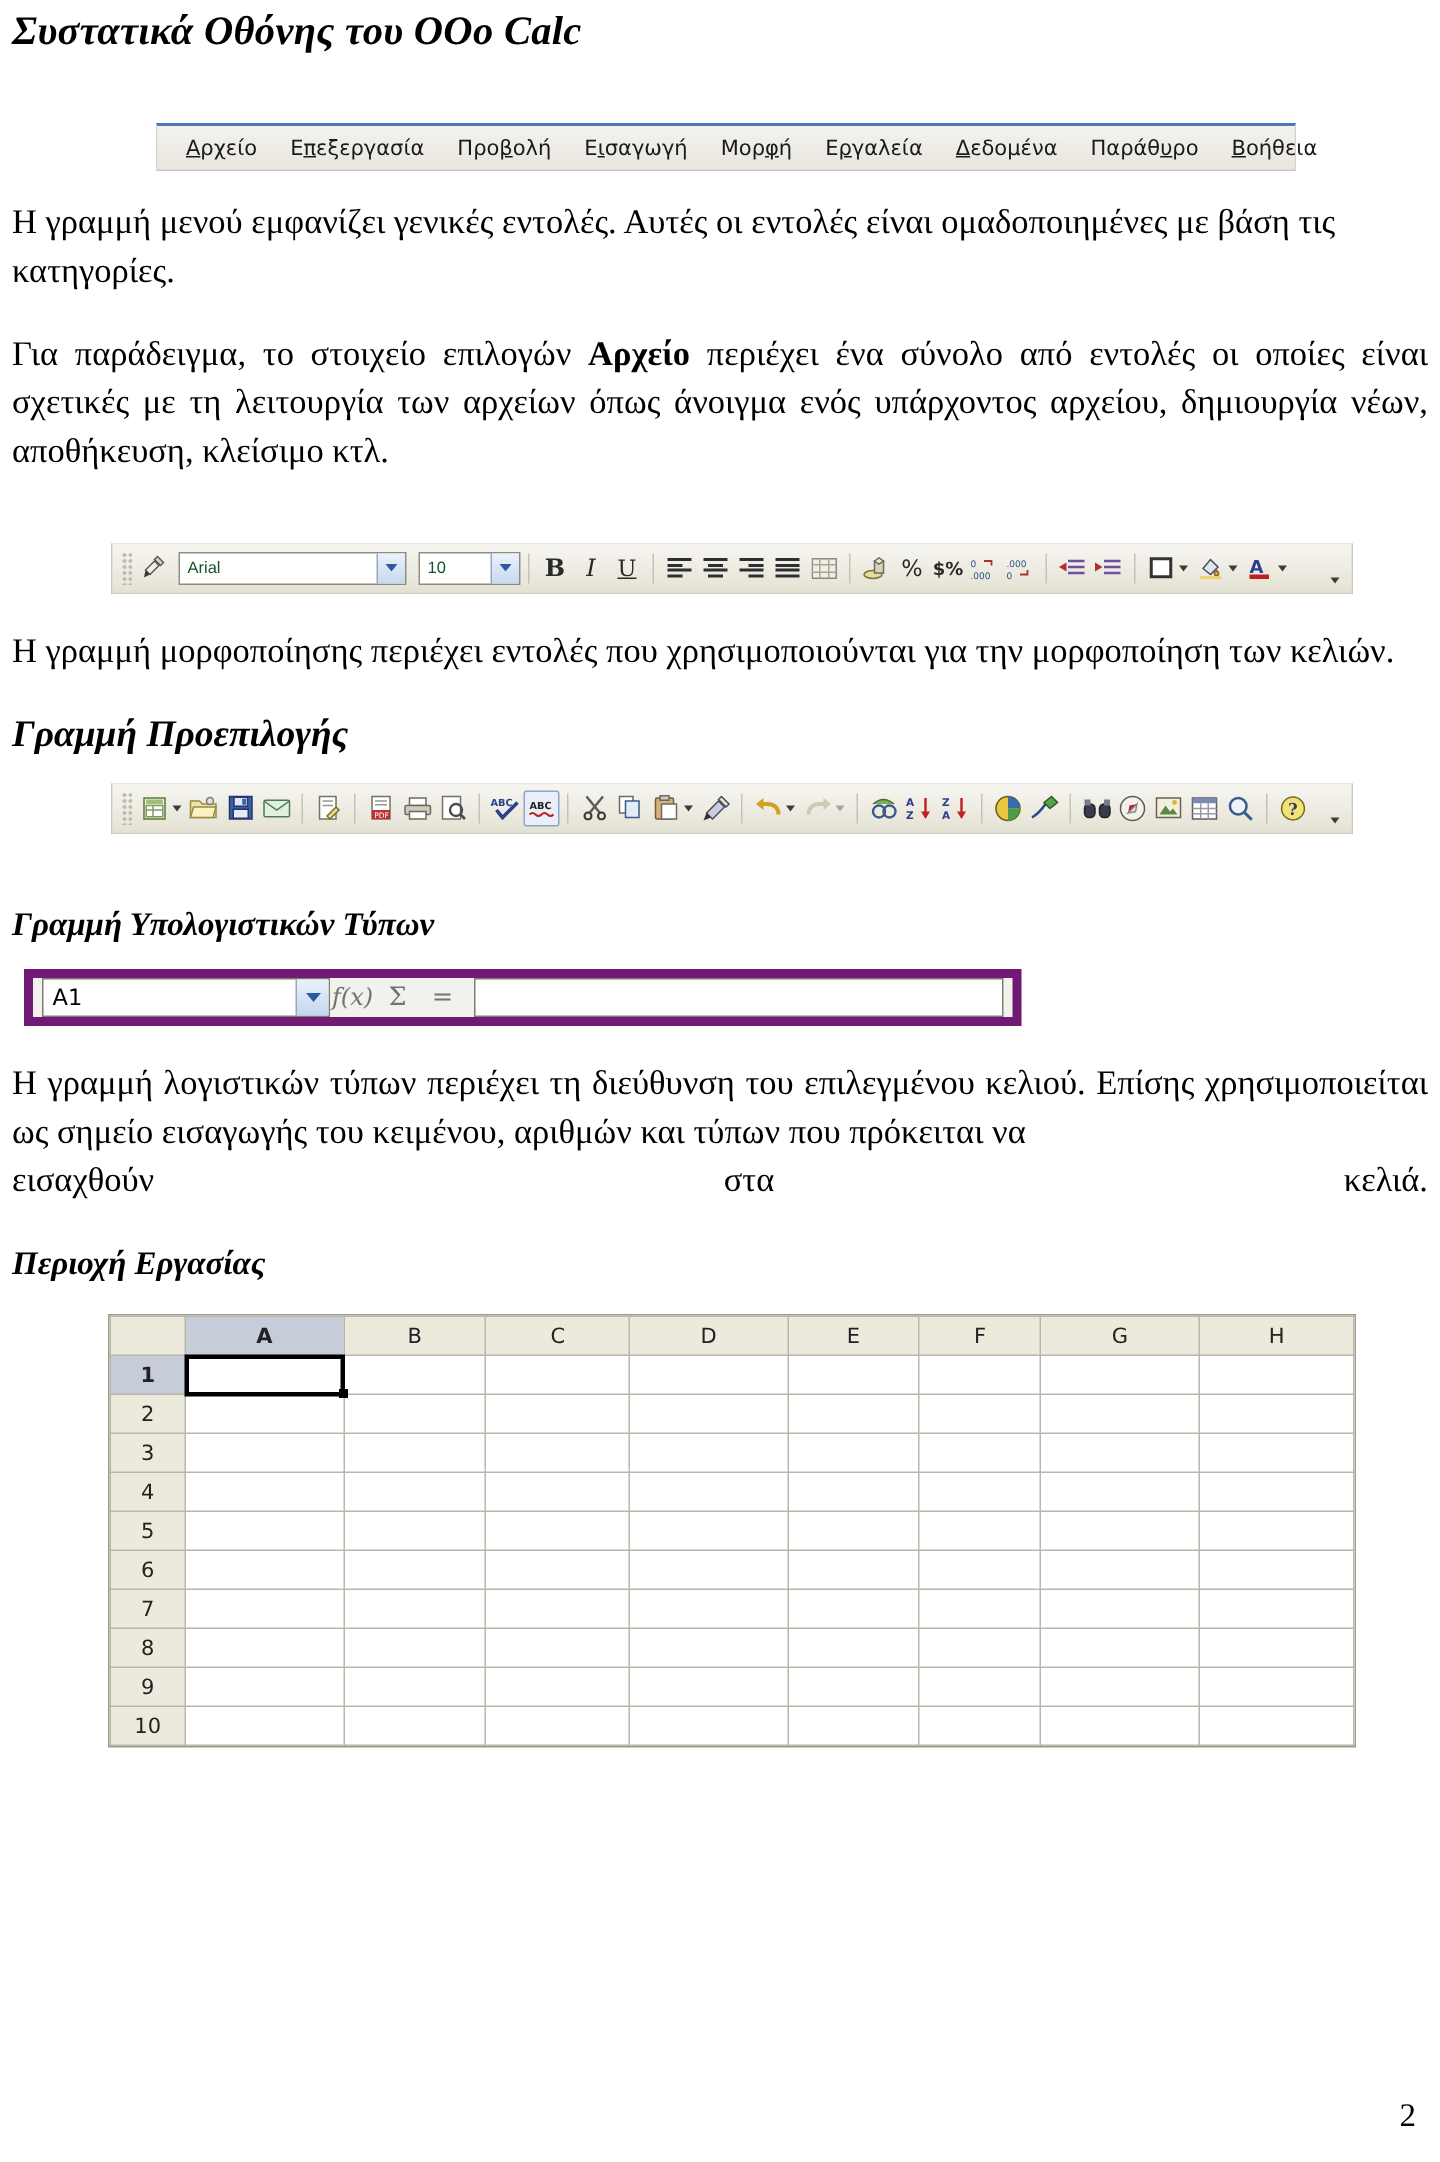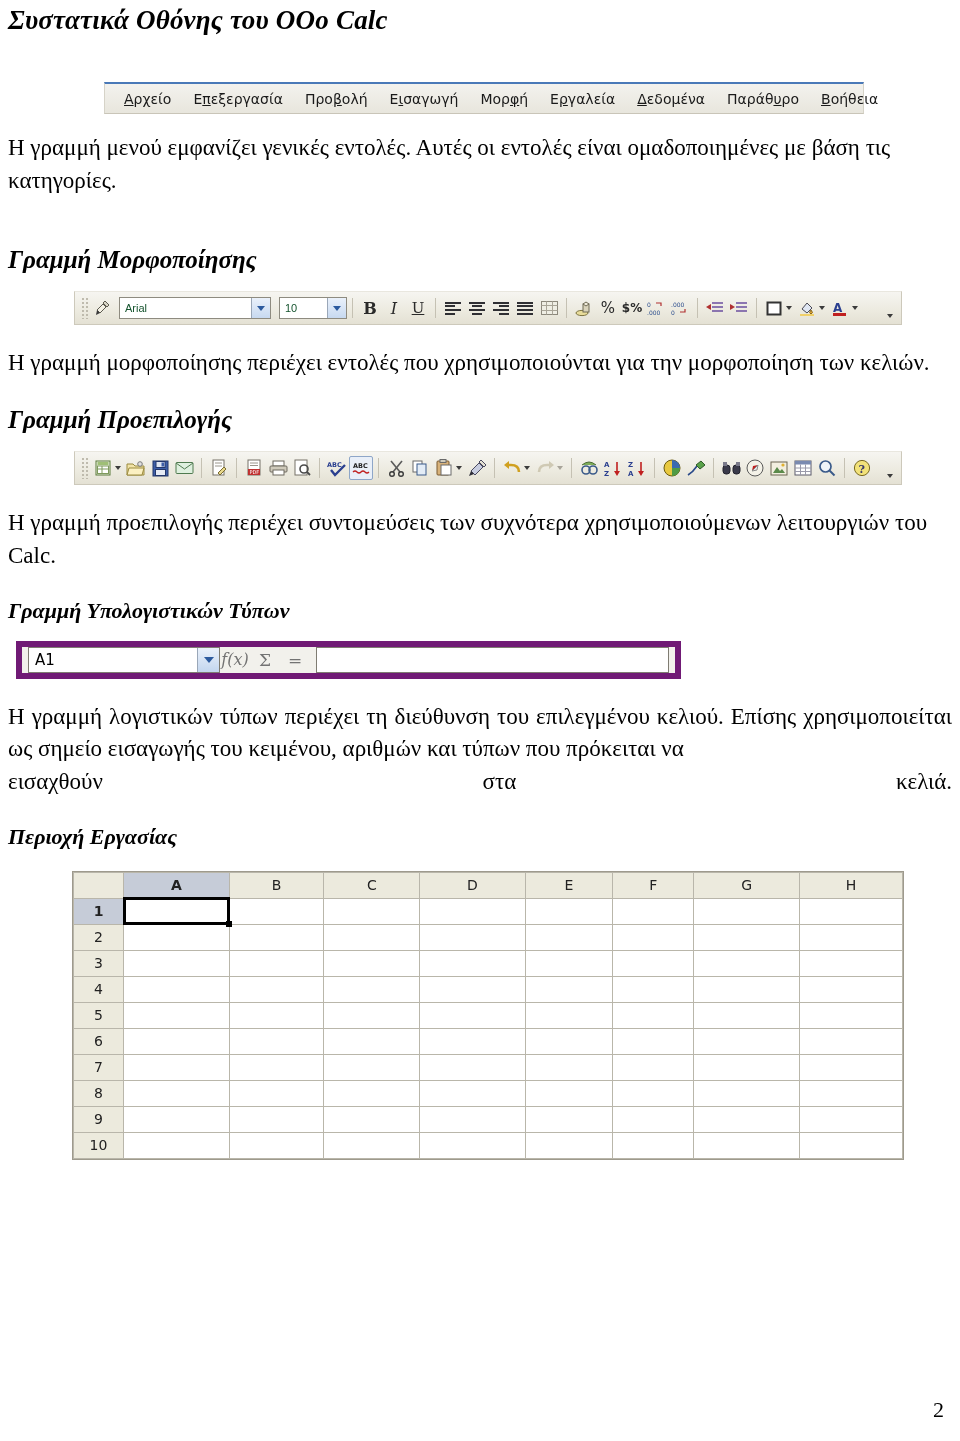--- a/index.html
+++ b/index.html
@@ -340,24 +340,24 @@
 
   <div class="spacer-18"></div>
 
   <p class="para left">
     <span>Η γραμμή μενού εμφανίζει γενικές εντολές. Αυτές οι εντολές είναι ομαδοποιημένες με βάση τις</span>
     <span>κατηγορίες.</span>
   </p>
 
   <div class="spacer-22"></div>
 
+  <p class="para"><span>Για παράδειγμα, το στοιχείο επιλογών </span><b>Αρχείο</b><span> περιέχει ένα σύνολο από εντολές οι οποίες είναι σχετικές με τη λειτουργία των αρχείων όπως άνοιγμα ενός υπάρχοντος αρχείου, δημιουργία νέων, αποθήκευση, κλείσιμο κτλ.</span></p>
 
   <div class="spacer-26"></div>
 
-  <div class="h2">Γραμμή Μορφοποίησης</div>
 
   <div class="spacer-18"></div>
 
   <div class="shot" style="margin-left:66px;width:828px;">
     <div class="tb">
       <div class="grip"></div>
 
       <div class="btn">
         <svg width="19" height="19" viewBox="0 0 19 19">
           <path d="M3 11 L9 5 L12 8 L6 14 Z" fill="#f3f0e4" stroke="#5c5a50" stroke-width="1"></path>
@@ -770,21 +770,20 @@
       </div>
 
       <div class="overflow">
           <span class="caret" style="margin:0"></span>
         </div>
     </div>
   </div>
 
   <div class="spacer-22"></div>
 
-  <p class="para left">Η γραμμή προεπιλογής περιέχει συντομεύσεις των συχνότερα χρησιμοποιούμενων λειτουργιών του Calc.</p>
 
   <div class="spacer-26"></div>
 
   <div class="h2 small">Γραμμή Υπολογιστικών Τύπων</div>
 
   <div class="spacer-18"></div>
 
   <div class="shot" style="margin-left:8px;">
     <div class="formula-wrap">
       <div class="namebox">

